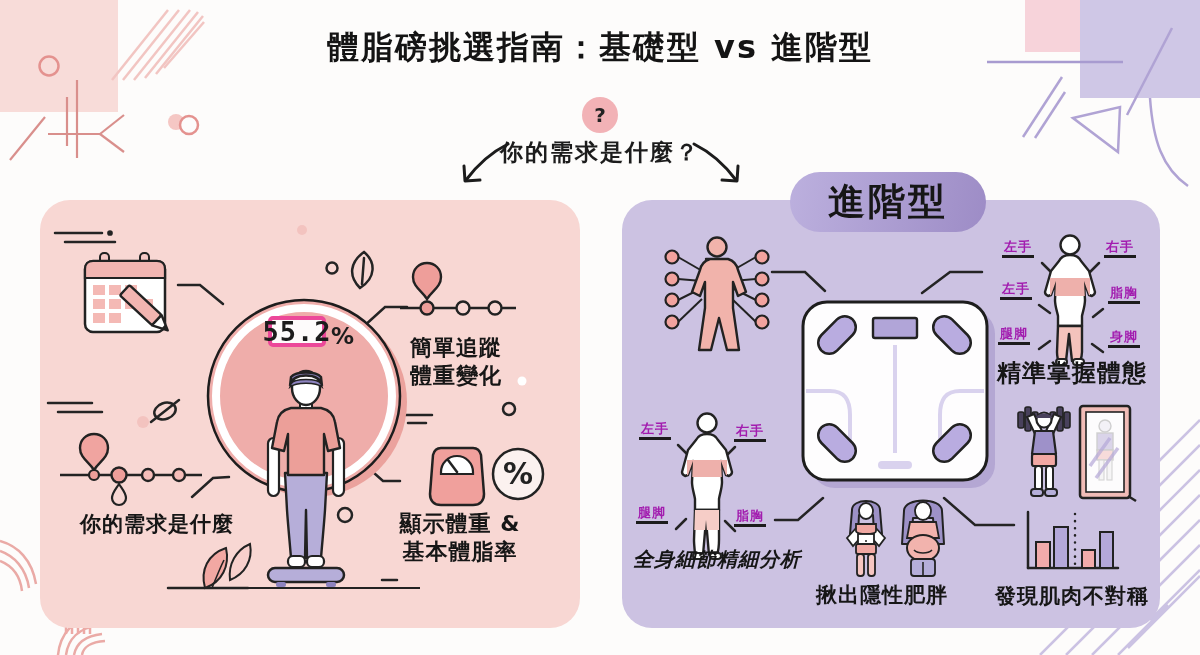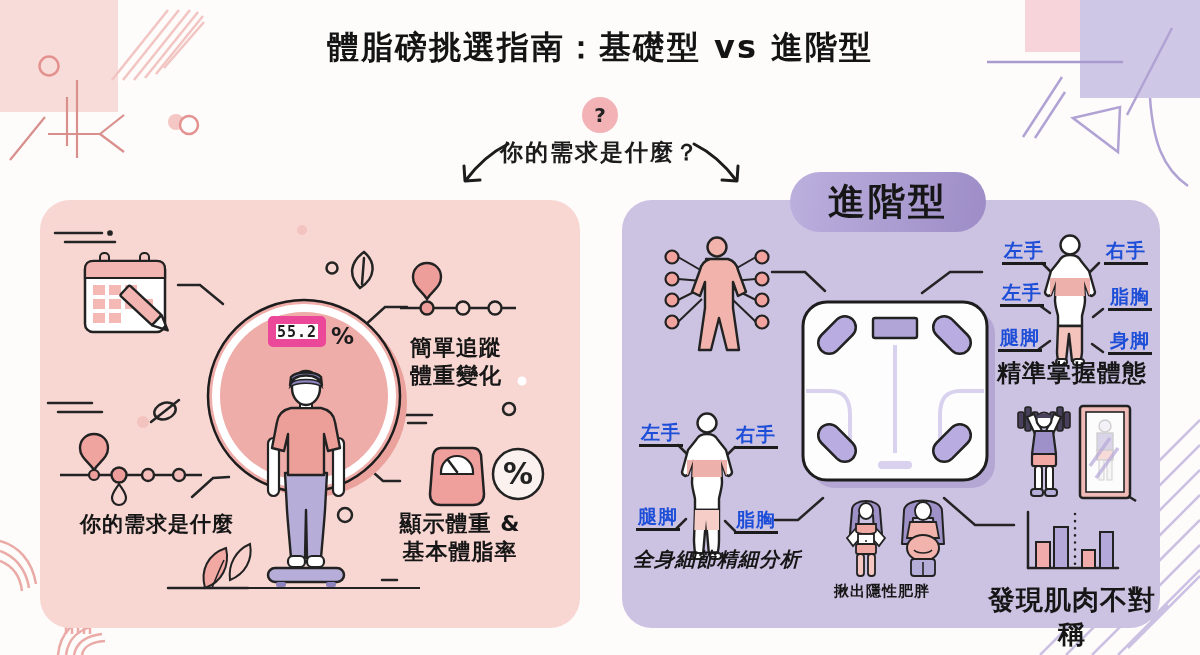--- a/index.html
+++ b/index.html
@@ -31,29 +31,29 @@
   .panel-basic{left:40px;width:540px;background:#f8d7d3;}
   .panel-adv{left:622px;width:538px;background:#ccc2e2;}
   .badge{
     position:absolute;top:172px;height:60px;border-radius:31px;
     display:flex;align-items:center;justify-content:center;
     font-size:37px;font-weight:bold;letter-spacing:3px;color:#161616;
   }
   .badge-basic{left:213px;width:224px;background:linear-gradient(100deg,#f5c3bf,#ec9e9a);}
   .badge-adv{left:790px;width:196px;background:linear-gradient(100deg,#bcb0de,#9d8cc6);}
   .tag{
-    position:absolute;font-size:19px;font-weight:bold;color:#1d4ed8;
+    position:absolute;font-size:13px;font-weight:bold;color:#a21caf;
     border-bottom:3px solid #1c1c1c;padding:0 2px 1px 2px;letter-spacing:1px;line-height:1.1;
   }
   .display-box{
     position:absolute;left:228px;top:116px;width:58px;height:31px;
-    background:#fdfbfb;border:8px solid #ec4899;border-radius:5px;
+    background:#fdfbfb;border:4px solid #ec4899;border-radius:5px;
     display:flex;align-items:center;justify-content:center;
     font-family:"DejaVu Sans Mono","Liberation Mono",monospace;
-    font-size:15px;font-weight:bold;letter-spacing:1px;
+    font-size:27px;font-weight:bold;letter-spacing:1px;
   }
   .display-unit{position:absolute;left:291px;top:123px;font-size:23px;font-weight:bold;}
 </style>
 </head>
 <body>
 
 <div class="canvas">
 
   <svg class="abs" style="left:0;top:0" width="1200" height="655" viewBox="0 0 1200 655">
 
@@ -384,21 +384,21 @@
       <rect x="28" y="56" width="7" height="22" rx="3" fill="#f6c6c1" stroke="#222" stroke-width="1.8"></rect>
 
       <path d="M64,13 C64,-1 102,-1 102,13 L104,46 H95 L93,20 H73 L71,46 H62 Z" fill="#9d91c7" stroke="#222" stroke-width="2" stroke-linejoin="round"></path>
       <ellipse cx="83" cy="13" rx="8" ry="9" fill="#fff" stroke="#222" stroke-width="1.8"></ellipse>
       <path d="M70,24 H96 L99,40 H67 Z" fill="#f2b3ad" stroke="#222" stroke-width="1.8"></path>
       <ellipse cx="83" cy="50" rx="16" ry="13" fill="#f2b3ad" stroke="#222" stroke-width="2"></ellipse>
       <path d="M74,52 C78,56 88,56 92,52" fill="none" stroke="#222" stroke-width="1.6"></path>
       <rect x="71" y="61" width="24" height="17" rx="3" fill="#b5aed9" stroke="#222" stroke-width="1.8"></rect>
       <line x1="83" y1="64" x2="83" y2="78" stroke="#222" stroke-width="1.6"></line>
     </svg>
-    <div class="lbl" style="left:178px;top:382px;width:164px;font-size:15px;">揪出隱性肥胖</div>
+    <div class="lbl" style="left:178px;top:382px;width:164px;font-size:21px;">揪出隱性肥胖</div>
 
     <svg class="abs" style="left:392px;top:204px" width="124" height="102" viewBox="0 0 124 102">
 
       <rect x="66" y="2" width="50" height="92" rx="3" fill="#f1bcb7" stroke="#222" stroke-width="2.5"></rect>
       <rect x="72" y="8" width="38" height="80" fill="#fdfcfd" stroke="#222" stroke-width="1.6"></rect>
       <g opacity="0.45">
         <circle cx="91" cy="22" r="6" fill="#e8e4f0" stroke="#999" stroke-width="1.4"></circle>
         <rect x="83" y="29" width="16" height="17" fill="#b0a5d2" stroke="#999" stroke-width="1.4"></rect>
         <rect x="83" y="46" width="16" height="10" fill="#f0b5b0" stroke="#999" stroke-width="1.4"></rect>
         <rect x="85" y="56" width="5" height="20" fill="#eee" stroke="#aaa" stroke-width="1.2"></rect>
@@ -435,19 +435,19 @@
 
     <svg class="abs" style="left:394px;top:308px" width="108" height="68" viewBox="0 0 108 68">
       <line x1="12" y1="4" x2="12" y2="60" stroke="#222" stroke-width="2.5" stroke-linecap="round"></line>
       <line x1="12" y1="60" x2="102" y2="60" stroke="#222" stroke-width="2.5" stroke-linecap="round"></line>
       <rect x="20" y="34" width="14" height="26" fill="#f2abab" stroke="#222" stroke-width="2"></rect>
       <rect x="38" y="19" width="14" height="41" fill="#b4a8da" stroke="#222" stroke-width="2"></rect>
       <line x1="59" y1="6" x2="59" y2="58" stroke="#222" stroke-width="2.5" stroke-dasharray="0.1 7" stroke-linecap="round"></line>
       <rect x="66" y="42" width="13" height="18" fill="#f2abab" stroke="#222" stroke-width="2"></rect>
       <rect x="84" y="24" width="13" height="36" fill="#b4a8da" stroke="#222" stroke-width="2"></rect>
     </svg>
-    <div class="lbl" style="left:363px;top:383px;width:174px;font-size:27px;">發現肌肉不對稱</div>
+    <div class="lbl" style="left:363px;top:383px;width:174px;font-size:21px;">發現肌肉不對稱</div>
   </div>
   <div class="badge badge-adv">
     <span>進階型</span>
   </div>
 
 </div>
 
 </body></html>

